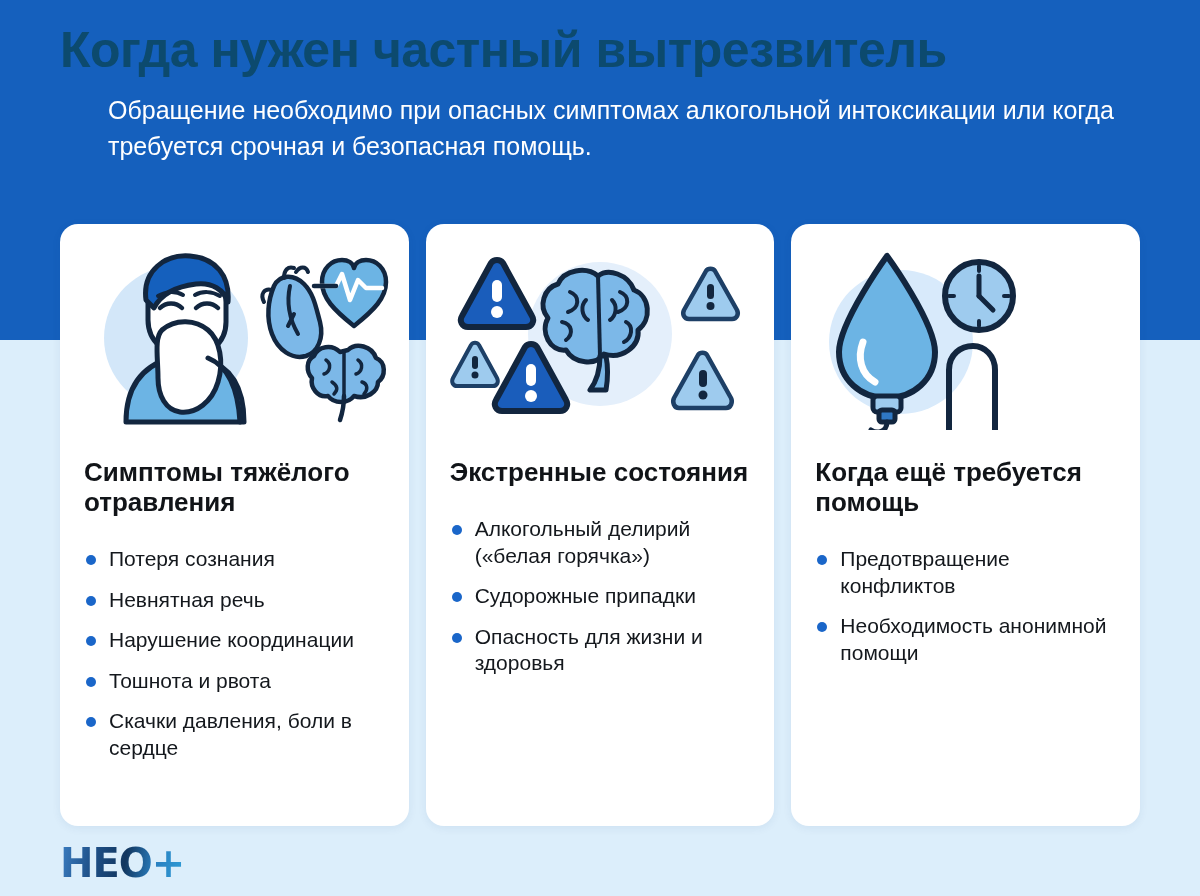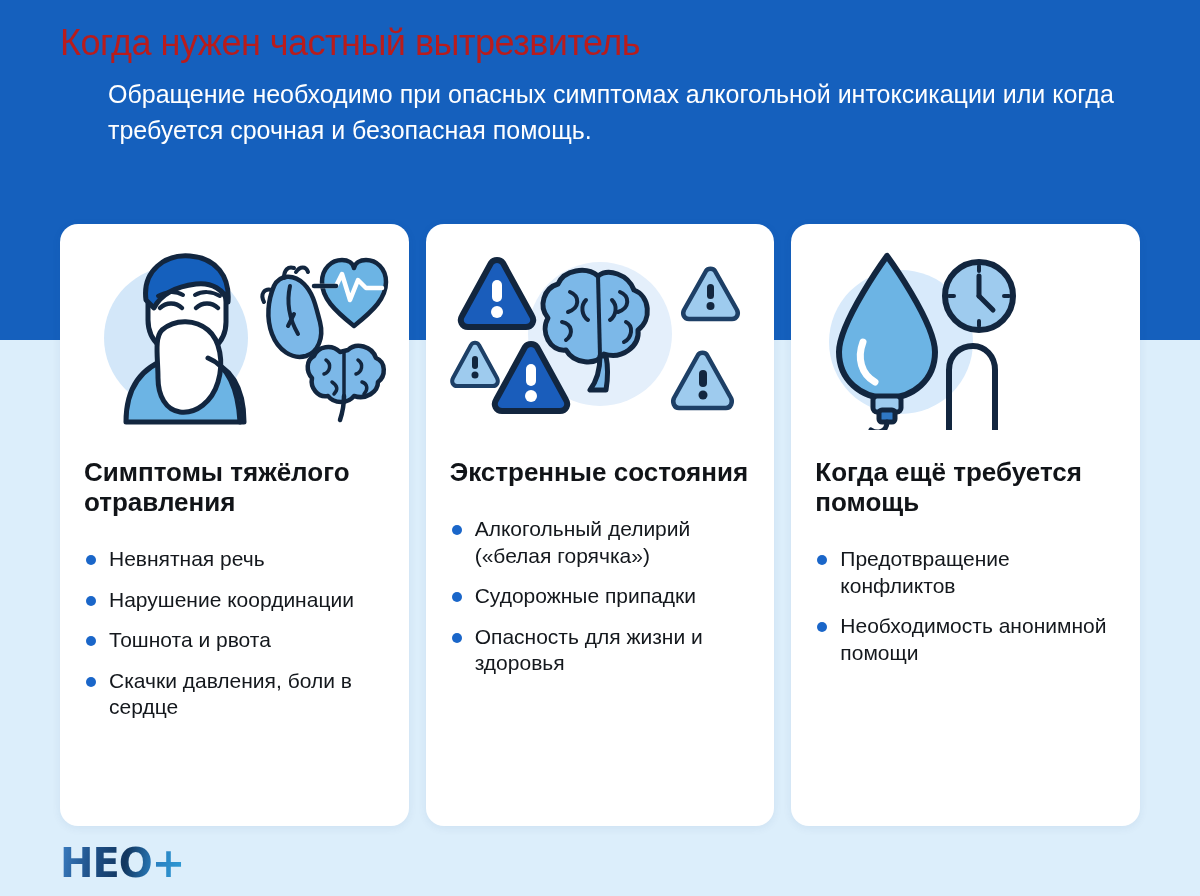--- a/index.html
+++ b/index.html
@@ -28,23 +28,23 @@
 
   .header-inner {
     position: absolute;
     left: 0; top: 0;
     width: 1200px;
     padding: 22px 60px 0 60px;
     z-index: 3;
   }
 
   .page-title {
-    color: #b91c1c;
-    font-size: 36px;
-    font-weight: 400;
+    color: #0c4a6e;
+    font-size: 50px;
+    font-weight: 700;
     line-height: 1.14;
     letter-spacing: -0.5px;
     white-space: nowrap;
   }
 
   .page-subtitle {
     color: #ffffff;
     font-size: 25px;
     font-weight: 400;
     line-height: 1.42;
@@ -199,20 +199,21 @@
           <path d="M16 18 C22 22 20 30 14 32" stroke="#12263f" stroke-width="3.5" fill="none" stroke-linecap="round"></path>
           <path d="M48 18 C54 22 52 30 46 32" stroke="#12263f" stroke-width="3.5" fill="none" stroke-linecap="round"></path>
           <path d="M22 40 C28 44 28 48 24 52" stroke="#12263f" stroke-width="3.5" fill="none" stroke-linecap="round"></path>
           <path d="M52 40 C58 42 58 48 54 52" stroke="#12263f" stroke-width="3.5" fill="none" stroke-linecap="round"></path>
           <path d="M34 54 C34 64 32 72 30 78" stroke="#12263f" stroke-width="4.5" fill="none" stroke-linecap="round"></path>
         </g>
       </svg>
     </div>
     <div class="card-title">Симптомы тяжёлого отравления</div>
     <ul class="card-list">
+      <li><span class="bullet-dot"></span><span>Потеря сознания</span></li>
       <li><span class="bullet-dot"></span><span>Невнятная речь</span></li>
       <li><span class="bullet-dot"></span><span>Нарушение координации</span></li>
       <li><span class="bullet-dot"></span><span>Тошнота и рвота</span></li>
       <li><span class="bullet-dot"></span><span>Скачки давления, боли в сердце</span></li>
     </ul>
   </div>
 
   <div class="card">
     <div class="card-art">
       <svg width="320" height="184" viewBox="0 0 320 184" xmlns="http://www.w3.org/2000/svg" aria-hidden="true">

